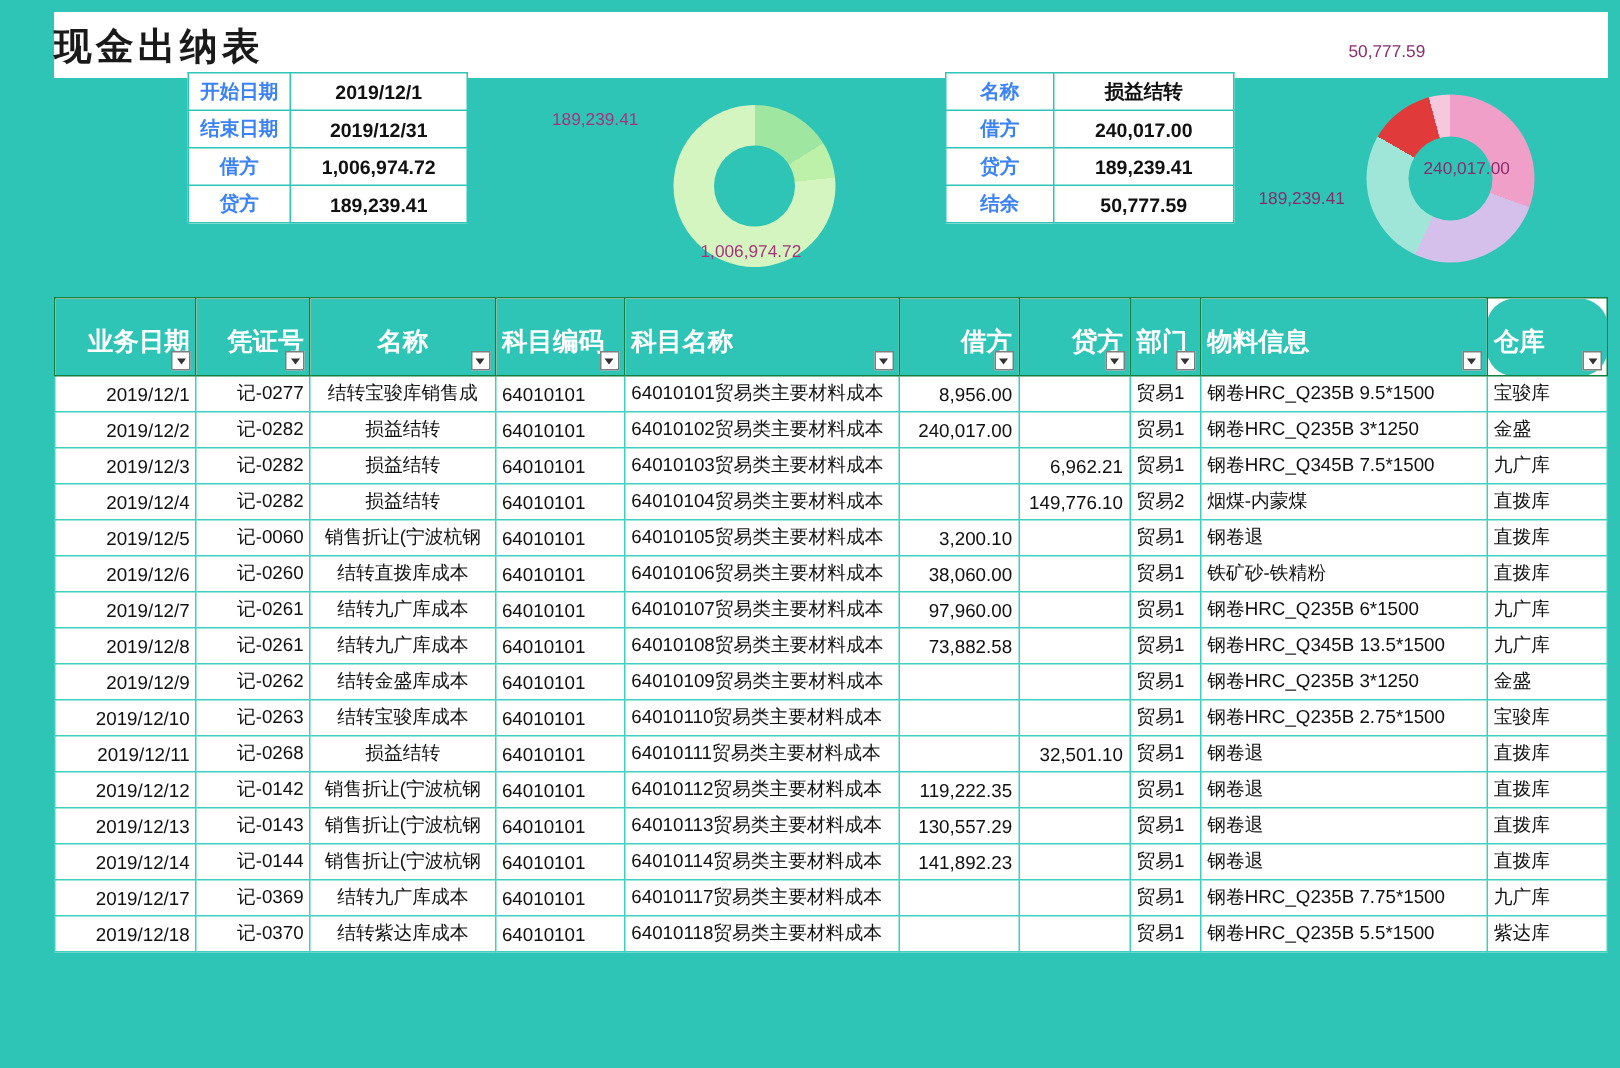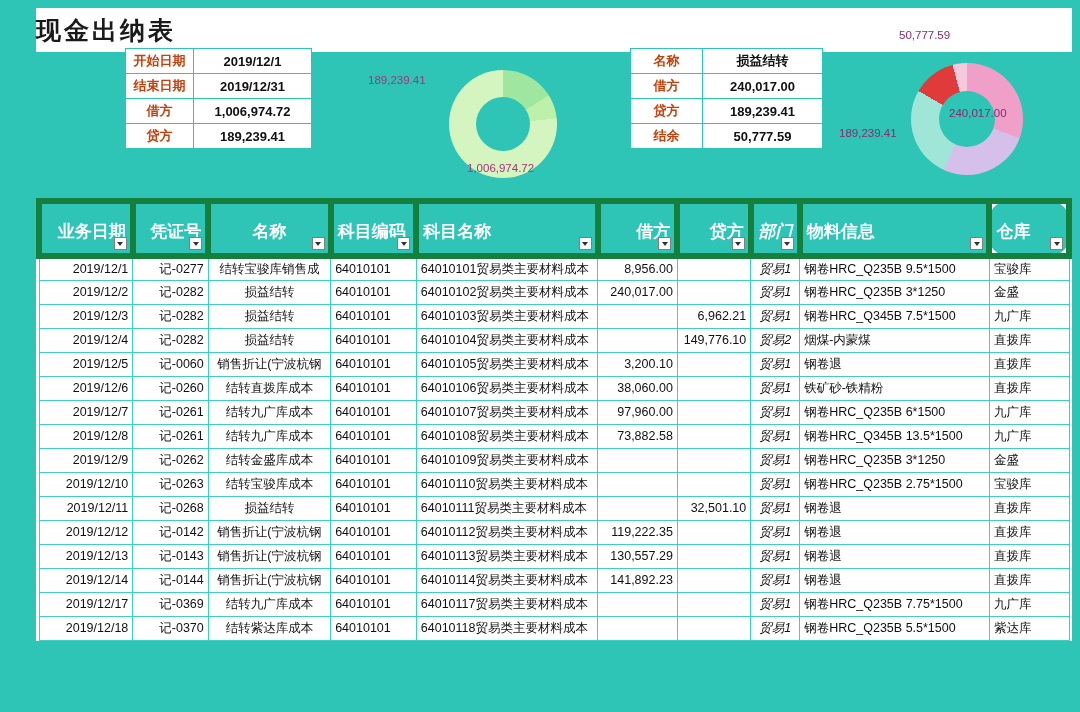--- a/index.html
+++ b/index.html
@@ -39,21 +39,21 @@
     background:#ffffff;
     font-size:13px;
   }
   .sum-table td{
     border:1px solid #2ec4b6;
     height:25px;
     padding:0 6px;
     white-space:nowrap;
   }
   .sum-table td.lbl{
-    width:68px; text-align:center; font-weight:bold; color:#c2410c;
+    width:68px; text-align:center; font-weight:bold; color:#3b82f6;
     background:#ffffff;
   }
   .sum-table td.val{
     width:118px; text-align:center; font-weight:bold; color:#111;
   }
   #sum-left{ left:95px; top:48px; }
   #sum-right{ left:600px; top:48px; }
   #sum-right td.lbl{ width:72px; }
   #sum-right td.val{ width:120px; }
 
@@ -114,21 +114,21 @@
     position:absolute; left:6px; top:198px; width:1036px;
     border-collapse:collapse;
     background:#ffffff;
     font-size:12.5px;
   }
   .grid th{
     background:#2ec4b6;
     color:#ffffff;
     font-size:17px;
     font-weight:bold;
-    border:6px solid #15803d;
+    border:1px solid #15803d;
     height:52px;
     position:relative;
     padding:16px 4px 10px 4px;
     vertical-align:middle;
     white-space:nowrap;
     margin-top:29px;
   }
   .filter-btn{
     position:absolute;
     right:3px; bottom:3px;
@@ -152,21 +152,21 @@
     white-space:nowrap;
     overflow:hidden;
   }
   .c-date{ width:92px; text-align:right; }
   .c-voucher{ width:74px; text-align:right; }
   .c-name{ width:120px; text-align:center; }
   .c-code{ width:84px; text-align:left; }
   .c-subject{ width:178px; text-align:left; }
   .c-debit{ width:78px; text-align:right; }
   .c-credit{ width:72px; text-align:right; }
-  .c-dept{ width:46px; text-align:center;font-style:italic; }
+  .c-dept{ width:46px; text-align:left; }
   .c-material{ width:186px; text-align:left; }
   .c-wh{ width:78px; text-align:left;border-radius:19px; }
 </style>
 </head>
 <body>
 
 <div class="left-strip"></div>
 
 <div class="page">
 

